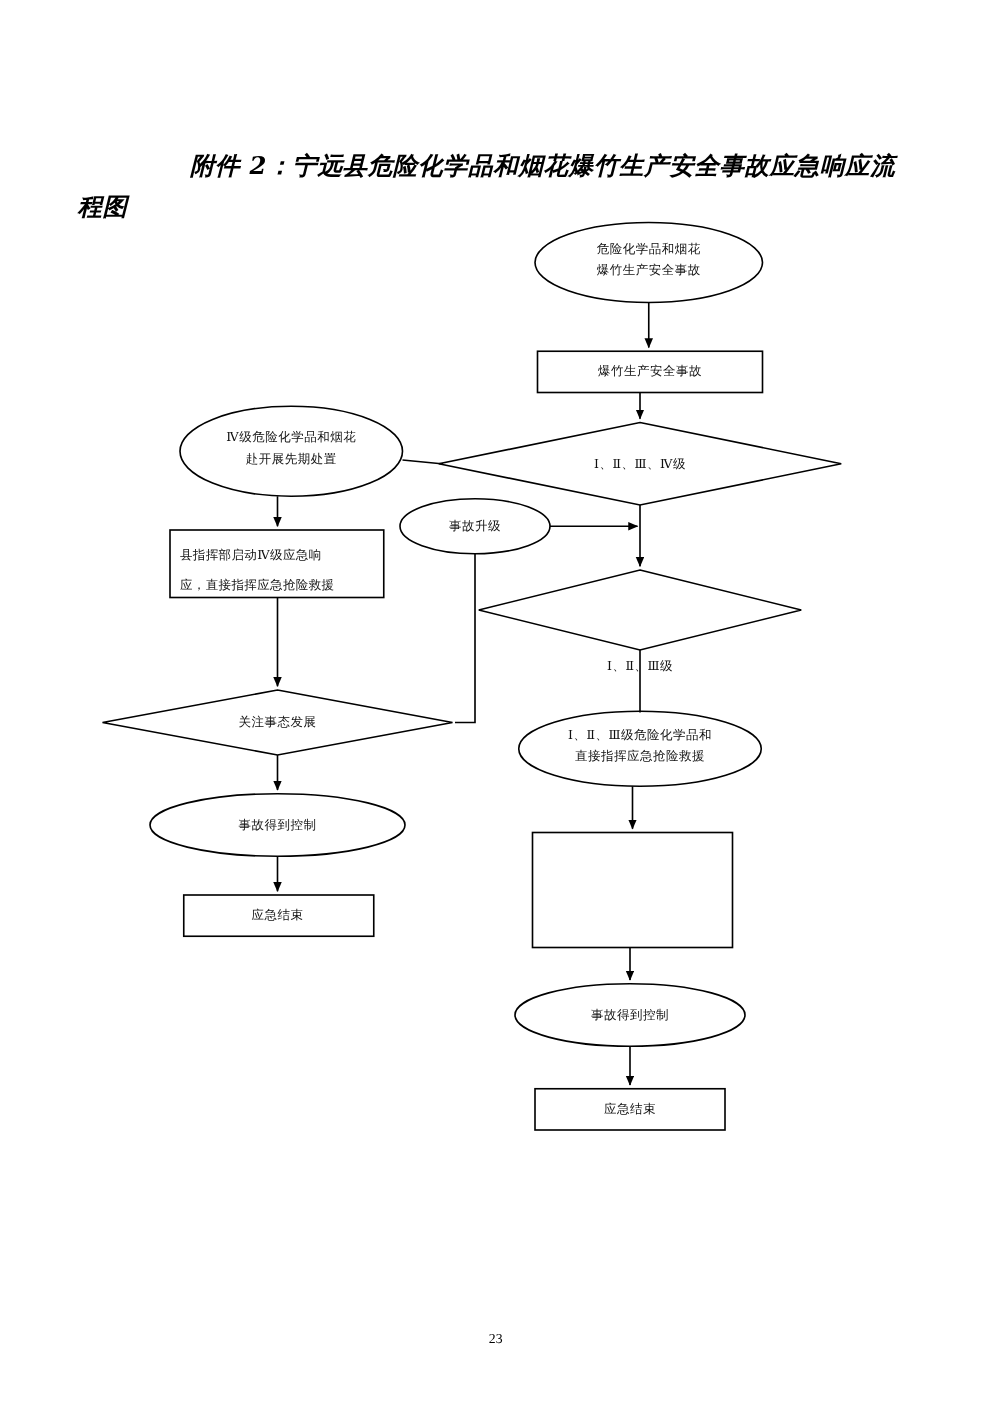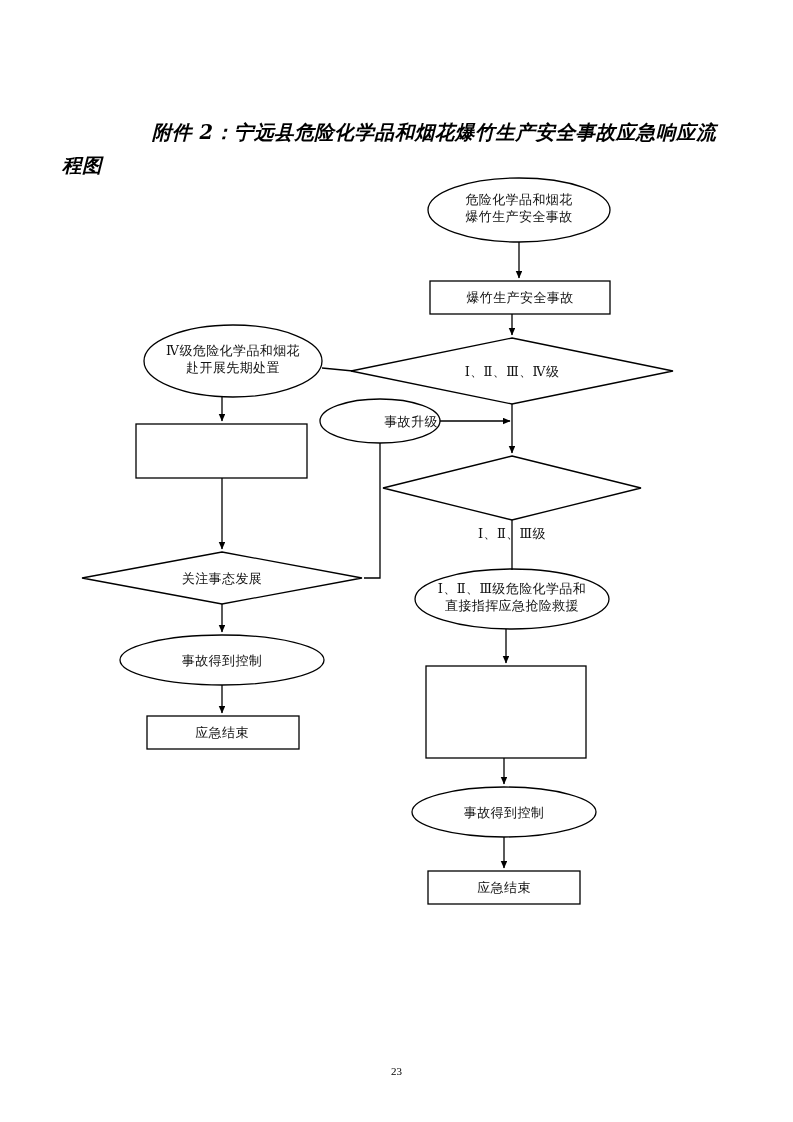--- a/index.html
+++ b/index.html
@@ -52,21 +52,21 @@
   }
   #flow .conn {
     stroke: #000000;
     stroke-width: 1.3;
     fill: none;
   }
   
   .node-label {
     position: absolute;
     font-family: "DejaVu Serif", "Liberation Serif", serif;
-    font-size: 13px;
+    font-size: 10px;
     line-height: 17px;
     color: #111;
     text-align: center;
     letter-spacing: 0.4px;
     white-space: pre-line;
     pointer-events: none;
   }
   .node-label.left-align {
     text-align: left;
     letter-spacing: 0.3px;
@@ -158,22 +158,24 @@
   <div class="node-label" style="left:429px; top:175px; width:180px;">危险化学品和烟花
 爆竹生产安全事故</div>
 
   <div class="node-label" style="left:430px; top:273px; width:180px;">爆竹生产安全事故</div>
 
   <div class="node-label" style="left:432px; top:347px; width:160px;">Ⅰ、Ⅱ、Ⅲ、Ⅳ级</div>
 
   <div class="node-label" style="left:144px; top:326px; width:178px;">Ⅳ级危险化学品和烟花
 赴开展先期处置</div>
 
+  <div class="node-label left-align" style="left:144px; top:417px; width:158px; line-height:24px;">县指挥部启动Ⅳ级应急响
+应，直接指挥应急抢险救援</div>
 
-  <div class="node-label" style="left:320px; top:397px; width:120px;margin-left:31px;">事故升级</div>
+  <div class="node-label" style="left:320px; top:397px; width:120px;">事故升级</div>
 
   <div class="node-label" style="left:442px; top:464px; width:140px;margin-top:45px;">Ⅰ、Ⅱ、Ⅲ级</div>
 
   <div class="node-label" style="left:152px; top:554px; width:140px;">关注事态发展</div>
 
   <div class="node-label" style="left:415px; top:564px; width:194px;">Ⅰ、Ⅱ、Ⅲ级危险化学品和
 直接指挥应急抢险救援</div>
 
 
   <div class="node-label" style="left:152px; top:636px; width:140px;">事故得到控制</div>

